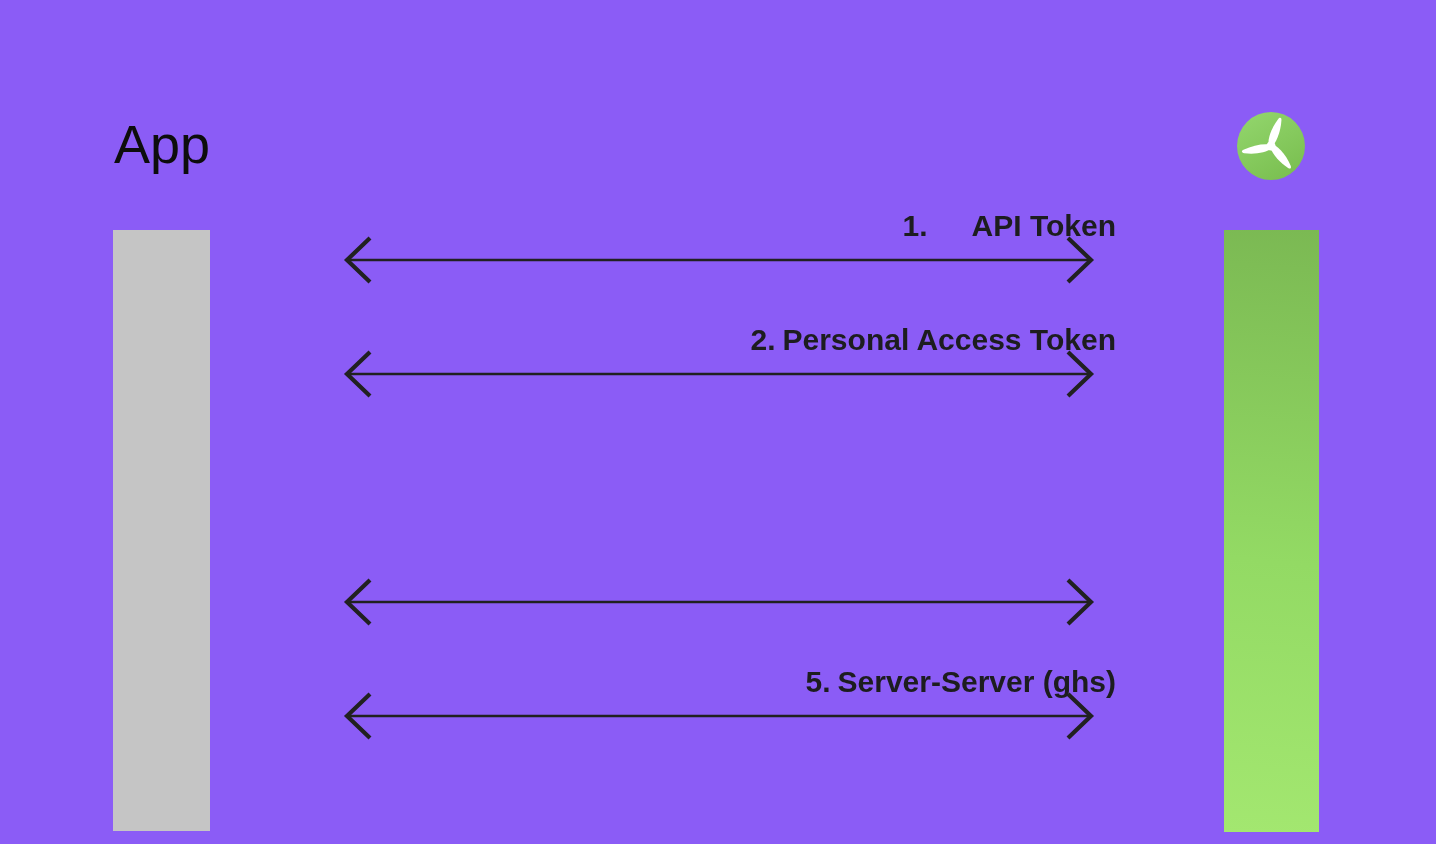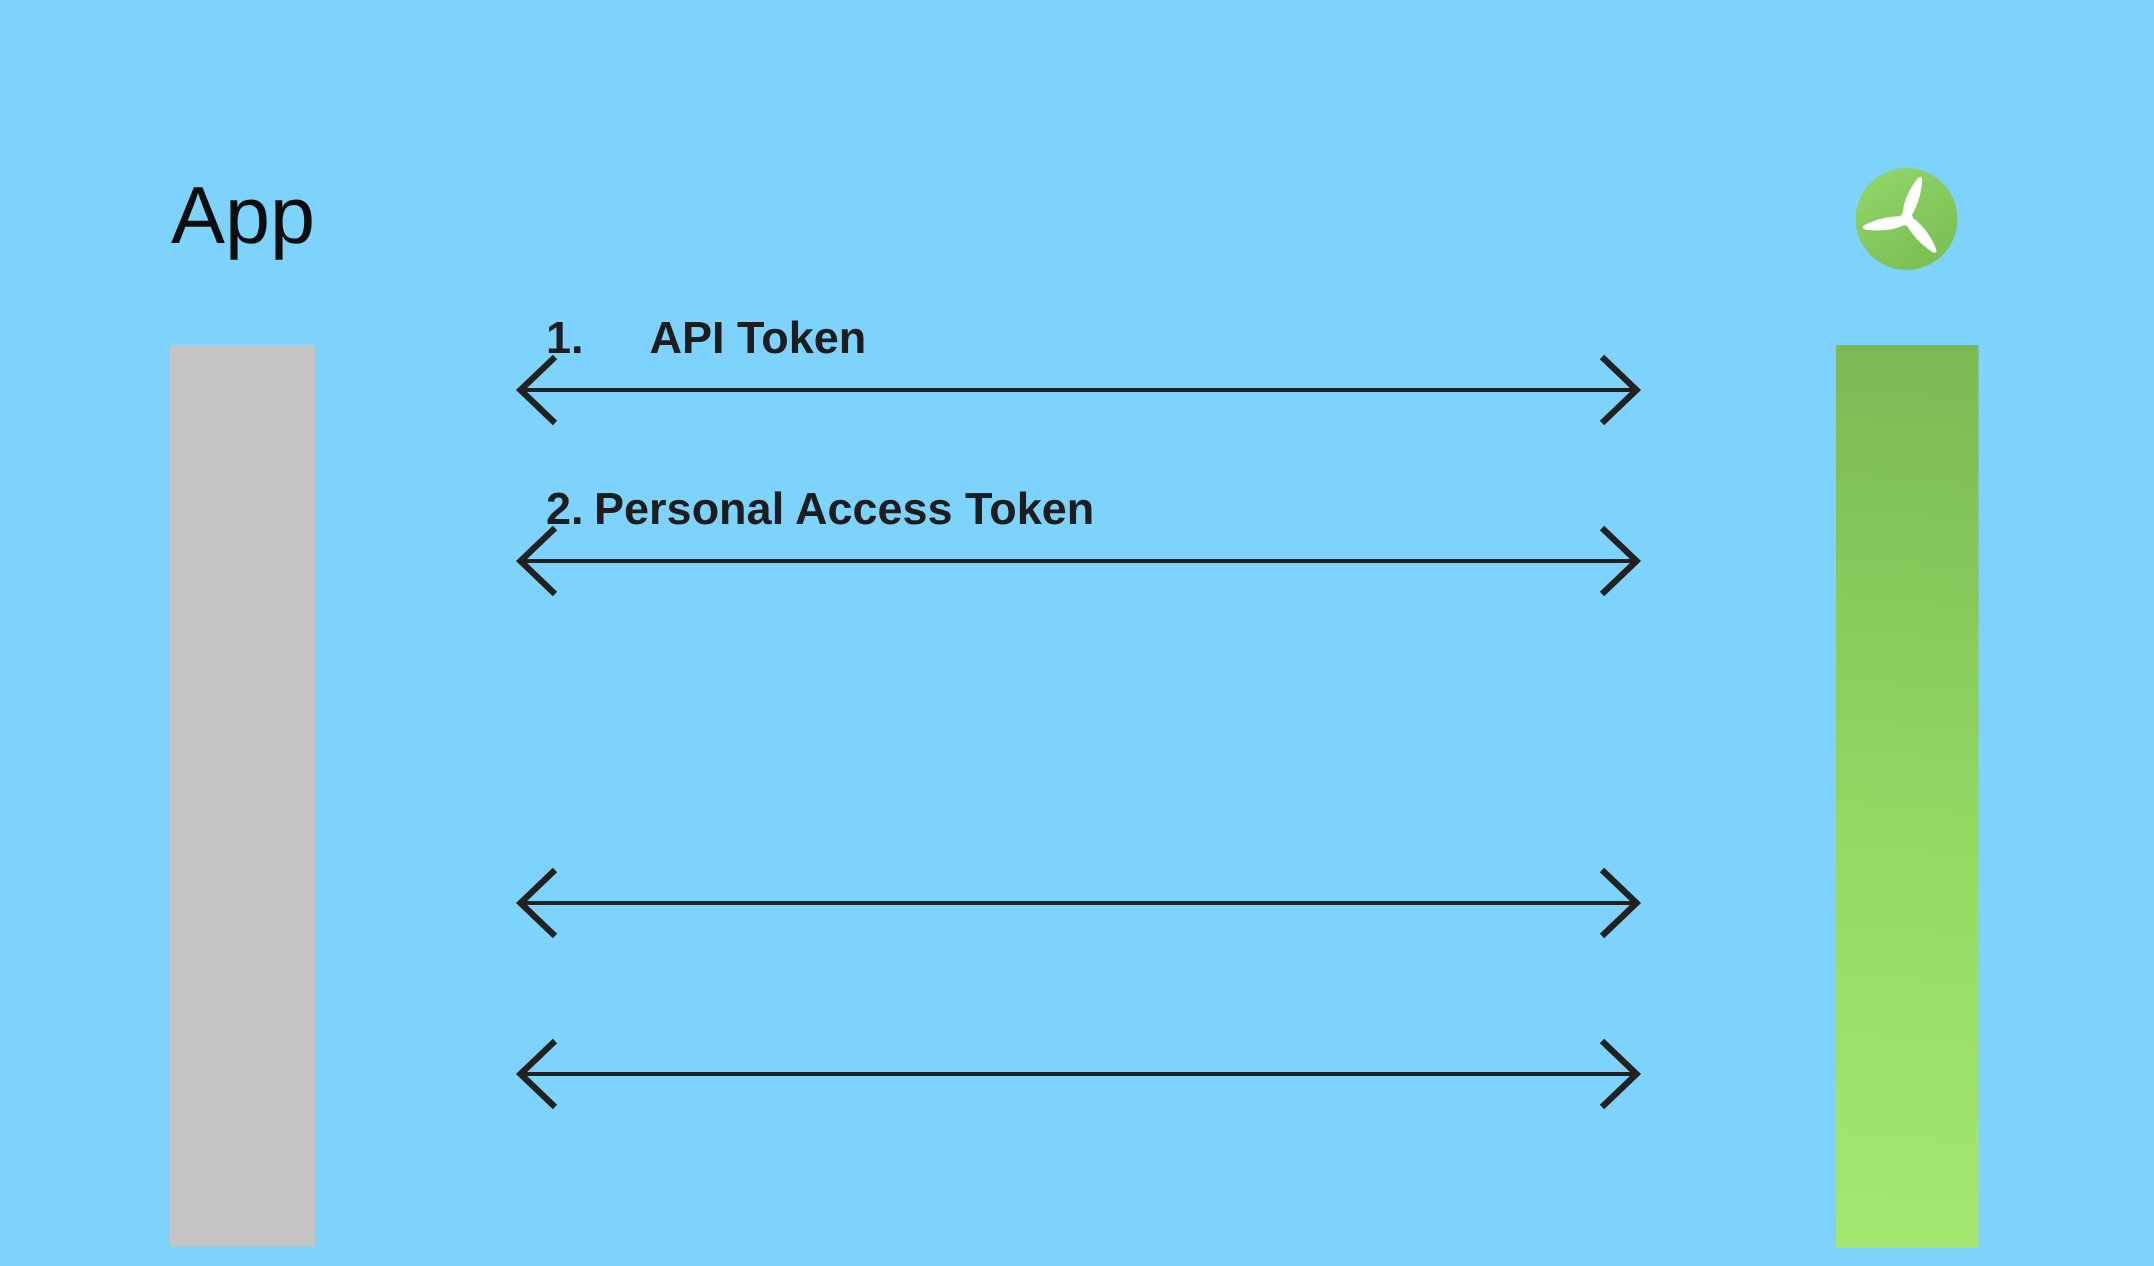--- a/index.html
+++ b/index.html
@@ -5,21 +5,21 @@
   * { margin: 0; padding: 0; box-sizing: border-box; }
   html, body {
     width: 1436px; height: 844px;
     background: #ffffff;
     font-family: "Liberation Sans", sans-serif;
   }
   .canvas {
     position: relative;
     width: 1436px; height: 844px;
     overflow: hidden;
-    background: #7dd3fc;
+    background: #8b5cf6;
   }
   .page-title {
     position: absolute;
     left: 114px; top: 114px;
     font-size: 54px;
     font-weight: 400;
     color: #0d0d0d;
     line-height: 60px;
     white-space: nowrap;
   }
@@ -43,21 +43,21 @@
   .flow-row {
     position: absolute;
     left: 343px;
     width: 752px;
     height: 90px;
   }
   .flow-label {
     position: absolute;
     top: 0; left: 0;
     width: 100%;
-    text-align: left;
+    text-align: right;
     transform: translateX(21px);
     font-size: 30px;
     font-weight: 700;
     color: #1d1d1f;
     line-height: 36px;
     white-space: nowrap;
   }
   .num { margin-right: 7px; }
   .num.wide { margin-right: 44px; }
   .arrow-svg {
@@ -117,20 +117,23 @@
 
   <div class="flow-row" style="top:550px">
     <svg class="arrow-svg" width="752" height="56" viewBox="0 0 752 56">
       <line x1="5" y1="28" x2="747" y2="28" stroke="#212121" stroke-width="2.6"></line>
       <polyline points="27,6 4,28 27,50" fill="none" stroke="#212121" stroke-width="4.2"></polyline>
       <polyline points="725,6 748,28 725,50" fill="none" stroke="#212121" stroke-width="4.2"></polyline>
     </svg>
   </div>
 
   <div class="flow-row" style="top:664px">
+    <div class="flow-label">
+      <span class="num">5.</span><span>Server-Server (ghs)</span>
+    </div>
     <svg class="arrow-svg" width="752" height="56" viewBox="0 0 752 56">
       <line x1="5" y1="28" x2="747" y2="28" stroke="#212121" stroke-width="2.6"></line>
       <polyline points="27,6 4,28 27,50" fill="none" stroke="#212121" stroke-width="4.2"></polyline>
       <polyline points="725,6 748,28 725,50" fill="none" stroke="#212121" stroke-width="4.2"></polyline>
     </svg>
   </div>
 
 </div>
 
 </body></html>

